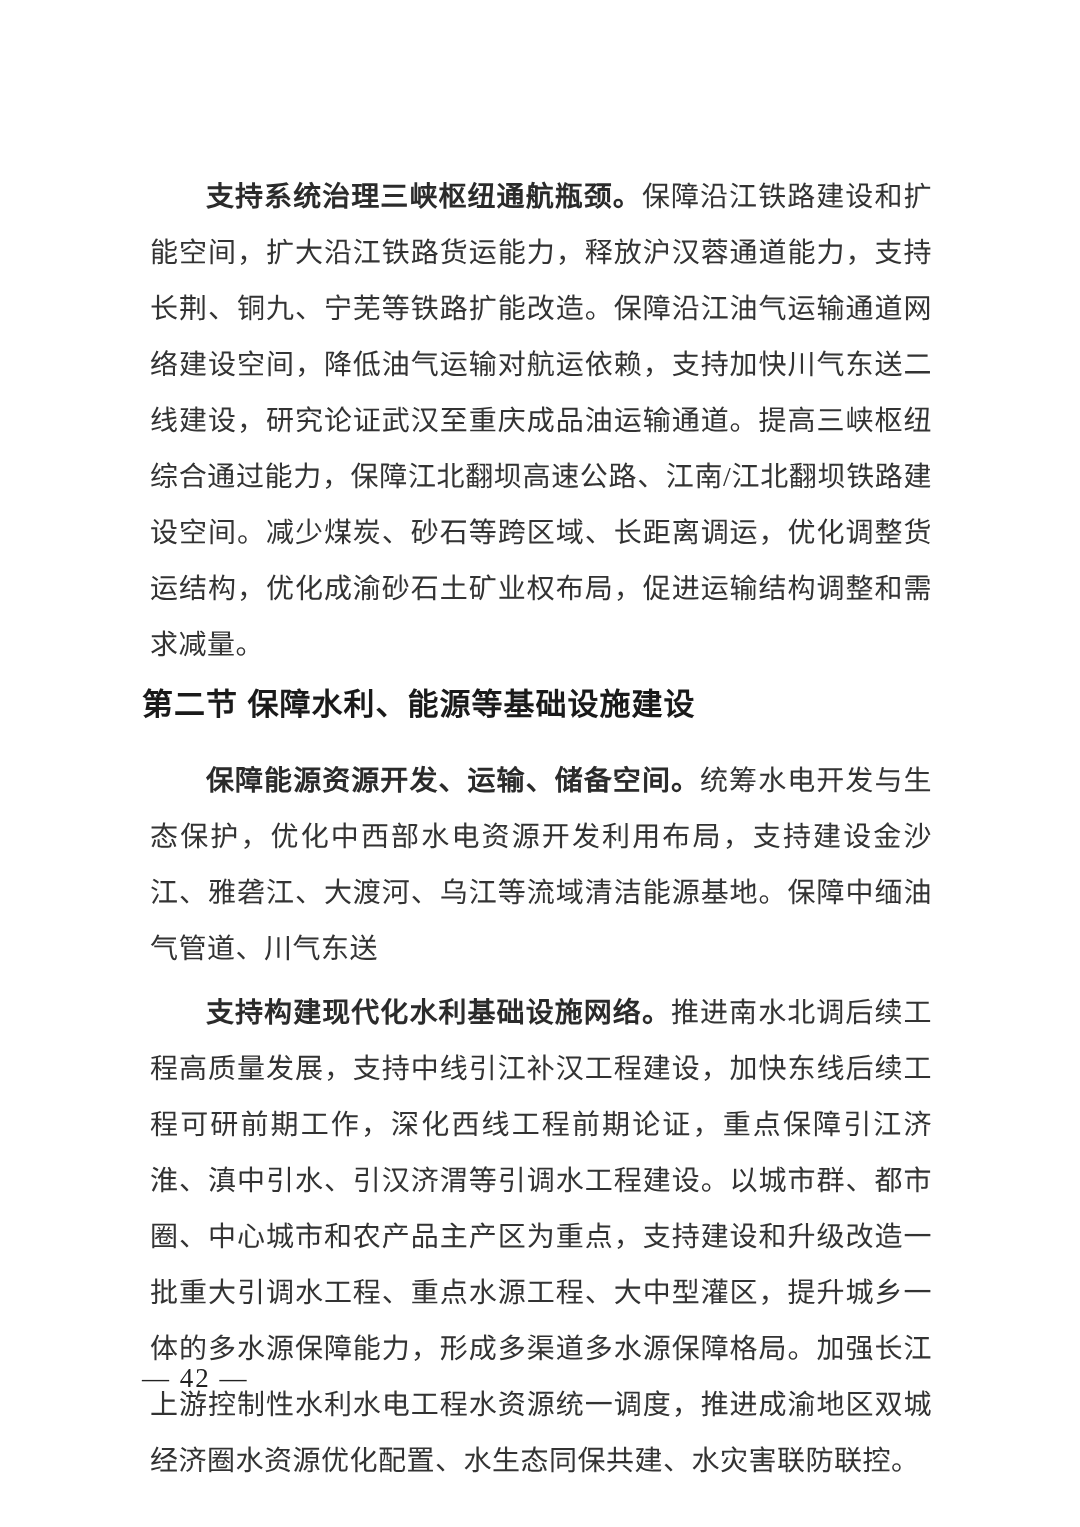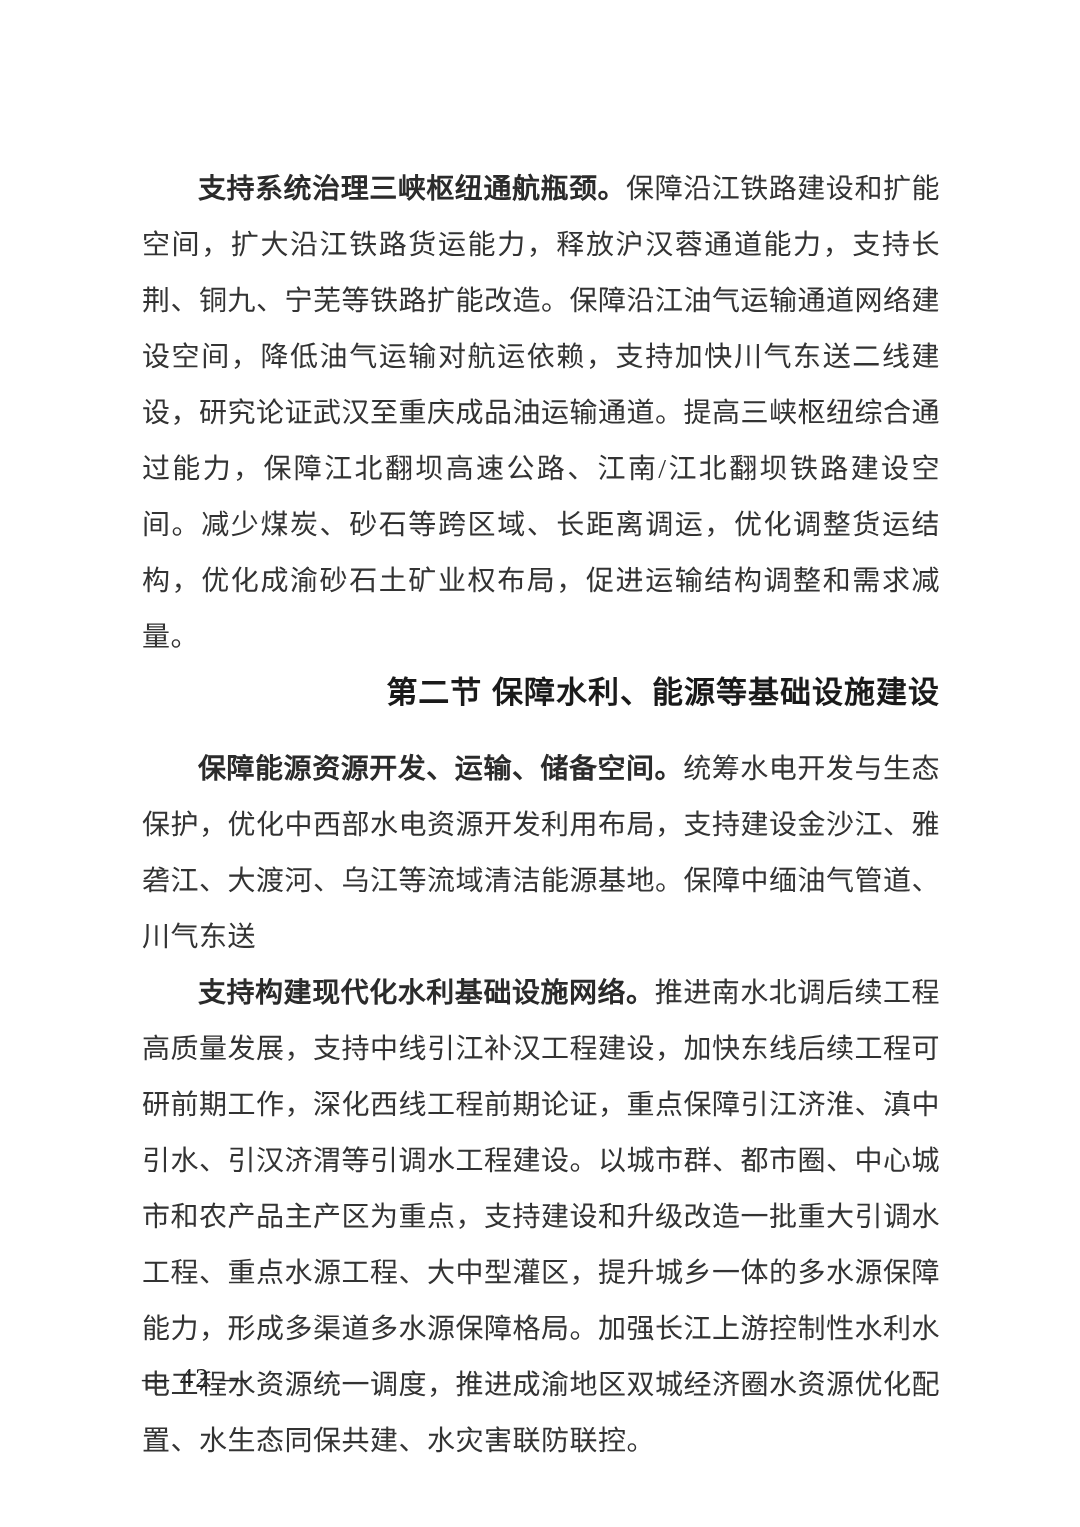--- a/index.html
+++ b/index.html
@@ -14,41 +14,41 @@
     background: #ffffff;
     overflow: hidden;
   }
   .content {
     position: absolute;
     left: 142px;
     top: 161px;
     width: 798px;
   }
   .para {
-    margin: 0;
+    margin: 8px;
     font-family: "Liberation Serif", "DejaVu Serif", serif;
     font-size: 28px;
     line-height: 56px;
     color: #333333;
     text-align: justify;
     text-indent: 56px;
     letter-spacing: 0.5px;
   }
   .para .lead {
     font-weight: 700;
     color: #2b2b2b;
   }
   .heading {
     margin: 4px 0 24px 0;
     font-family: "Liberation Sans", "DejaVu Sans", sans-serif;
     font-size: 31px;
     font-weight: 700;
     line-height: 48px;
     color: #1a1a1a;
-    text-align: right;
+    text-align: left;
     letter-spacing: 1px;
   }
   .footer {
     position: absolute;
     left: 142px;
     top: 1362px;
     font-family: "Liberation Serif", "DejaVu Serif", serif;
     font-size: 27px;
     line-height: 32px;
     color: #222222;

